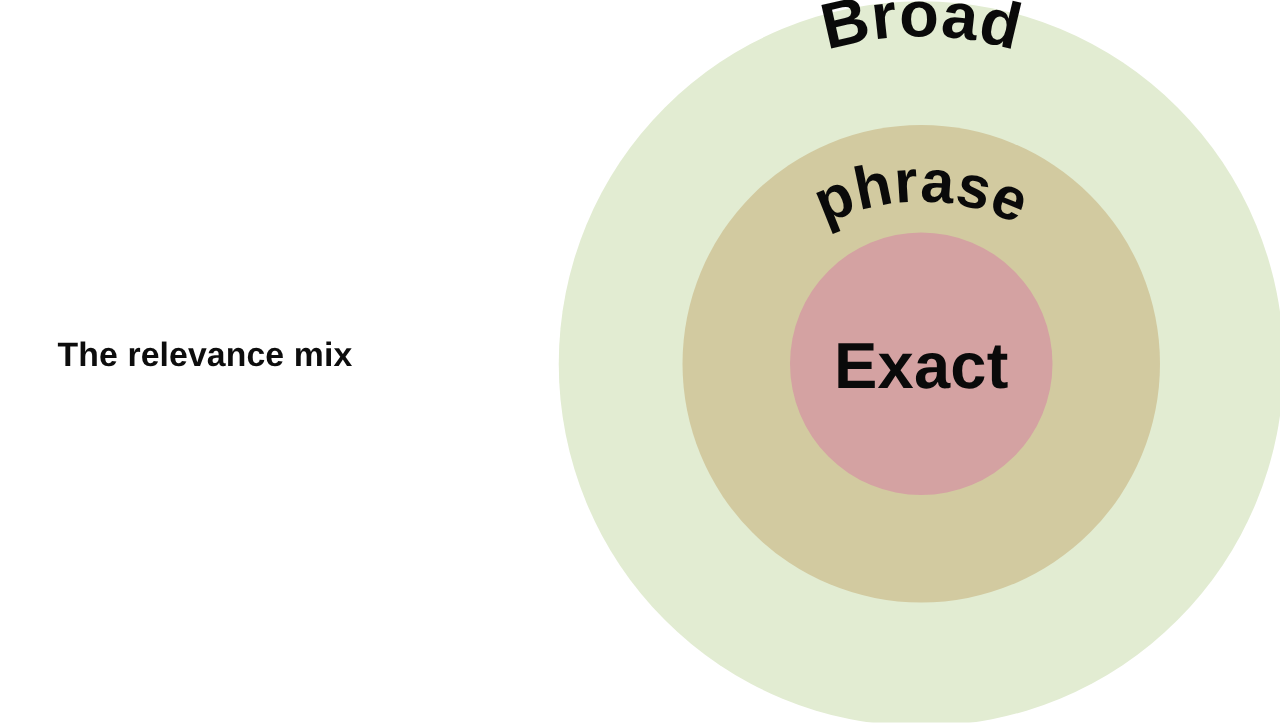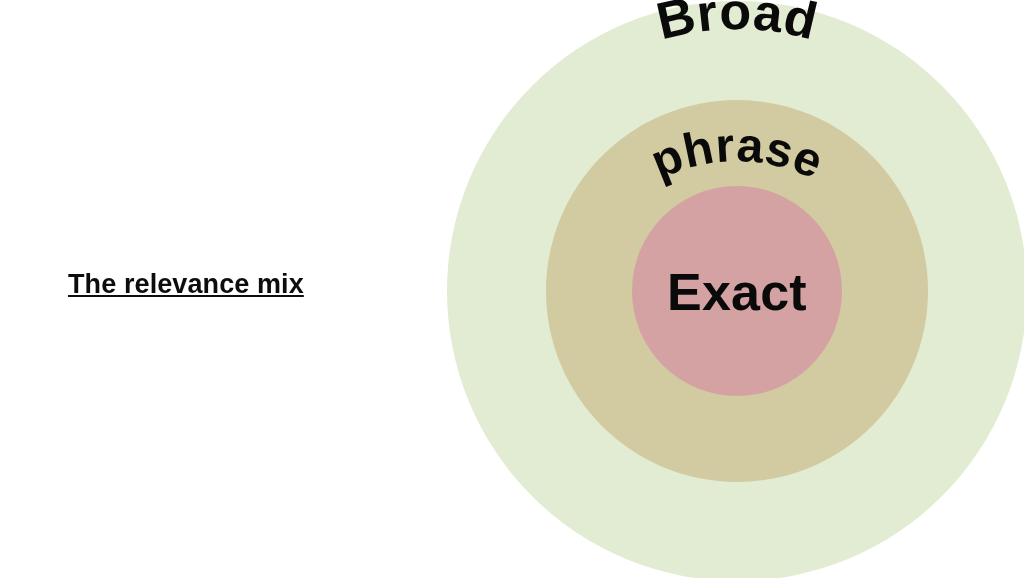--- a/index.html
+++ b/index.html
@@ -15,30 +15,29 @@
     position: relative;
   }
   #slide {
     position: relative;
     width: 1024px;
     height: 578px;
     background: #ffffff;
   }
   #caption {
     position: absolute;
-    left: 68px;
+    left: 46px;
     top: 268px;
     font-family: "Liberation Sans", sans-serif;
     font-weight: bold;
     font-size: 27px;
     letter-spacing: 0.1px;
     color: #0d0d0d;
     white-space: nowrap;
     line-height: 1.2;
-    text-decoration: underline;
   }
   #venn-wrap {
     position: absolute;
     left: 0;
     top: 0;
     width: 1024px;
     height: 578px;
   }
   svg.venn {
     display: block;

